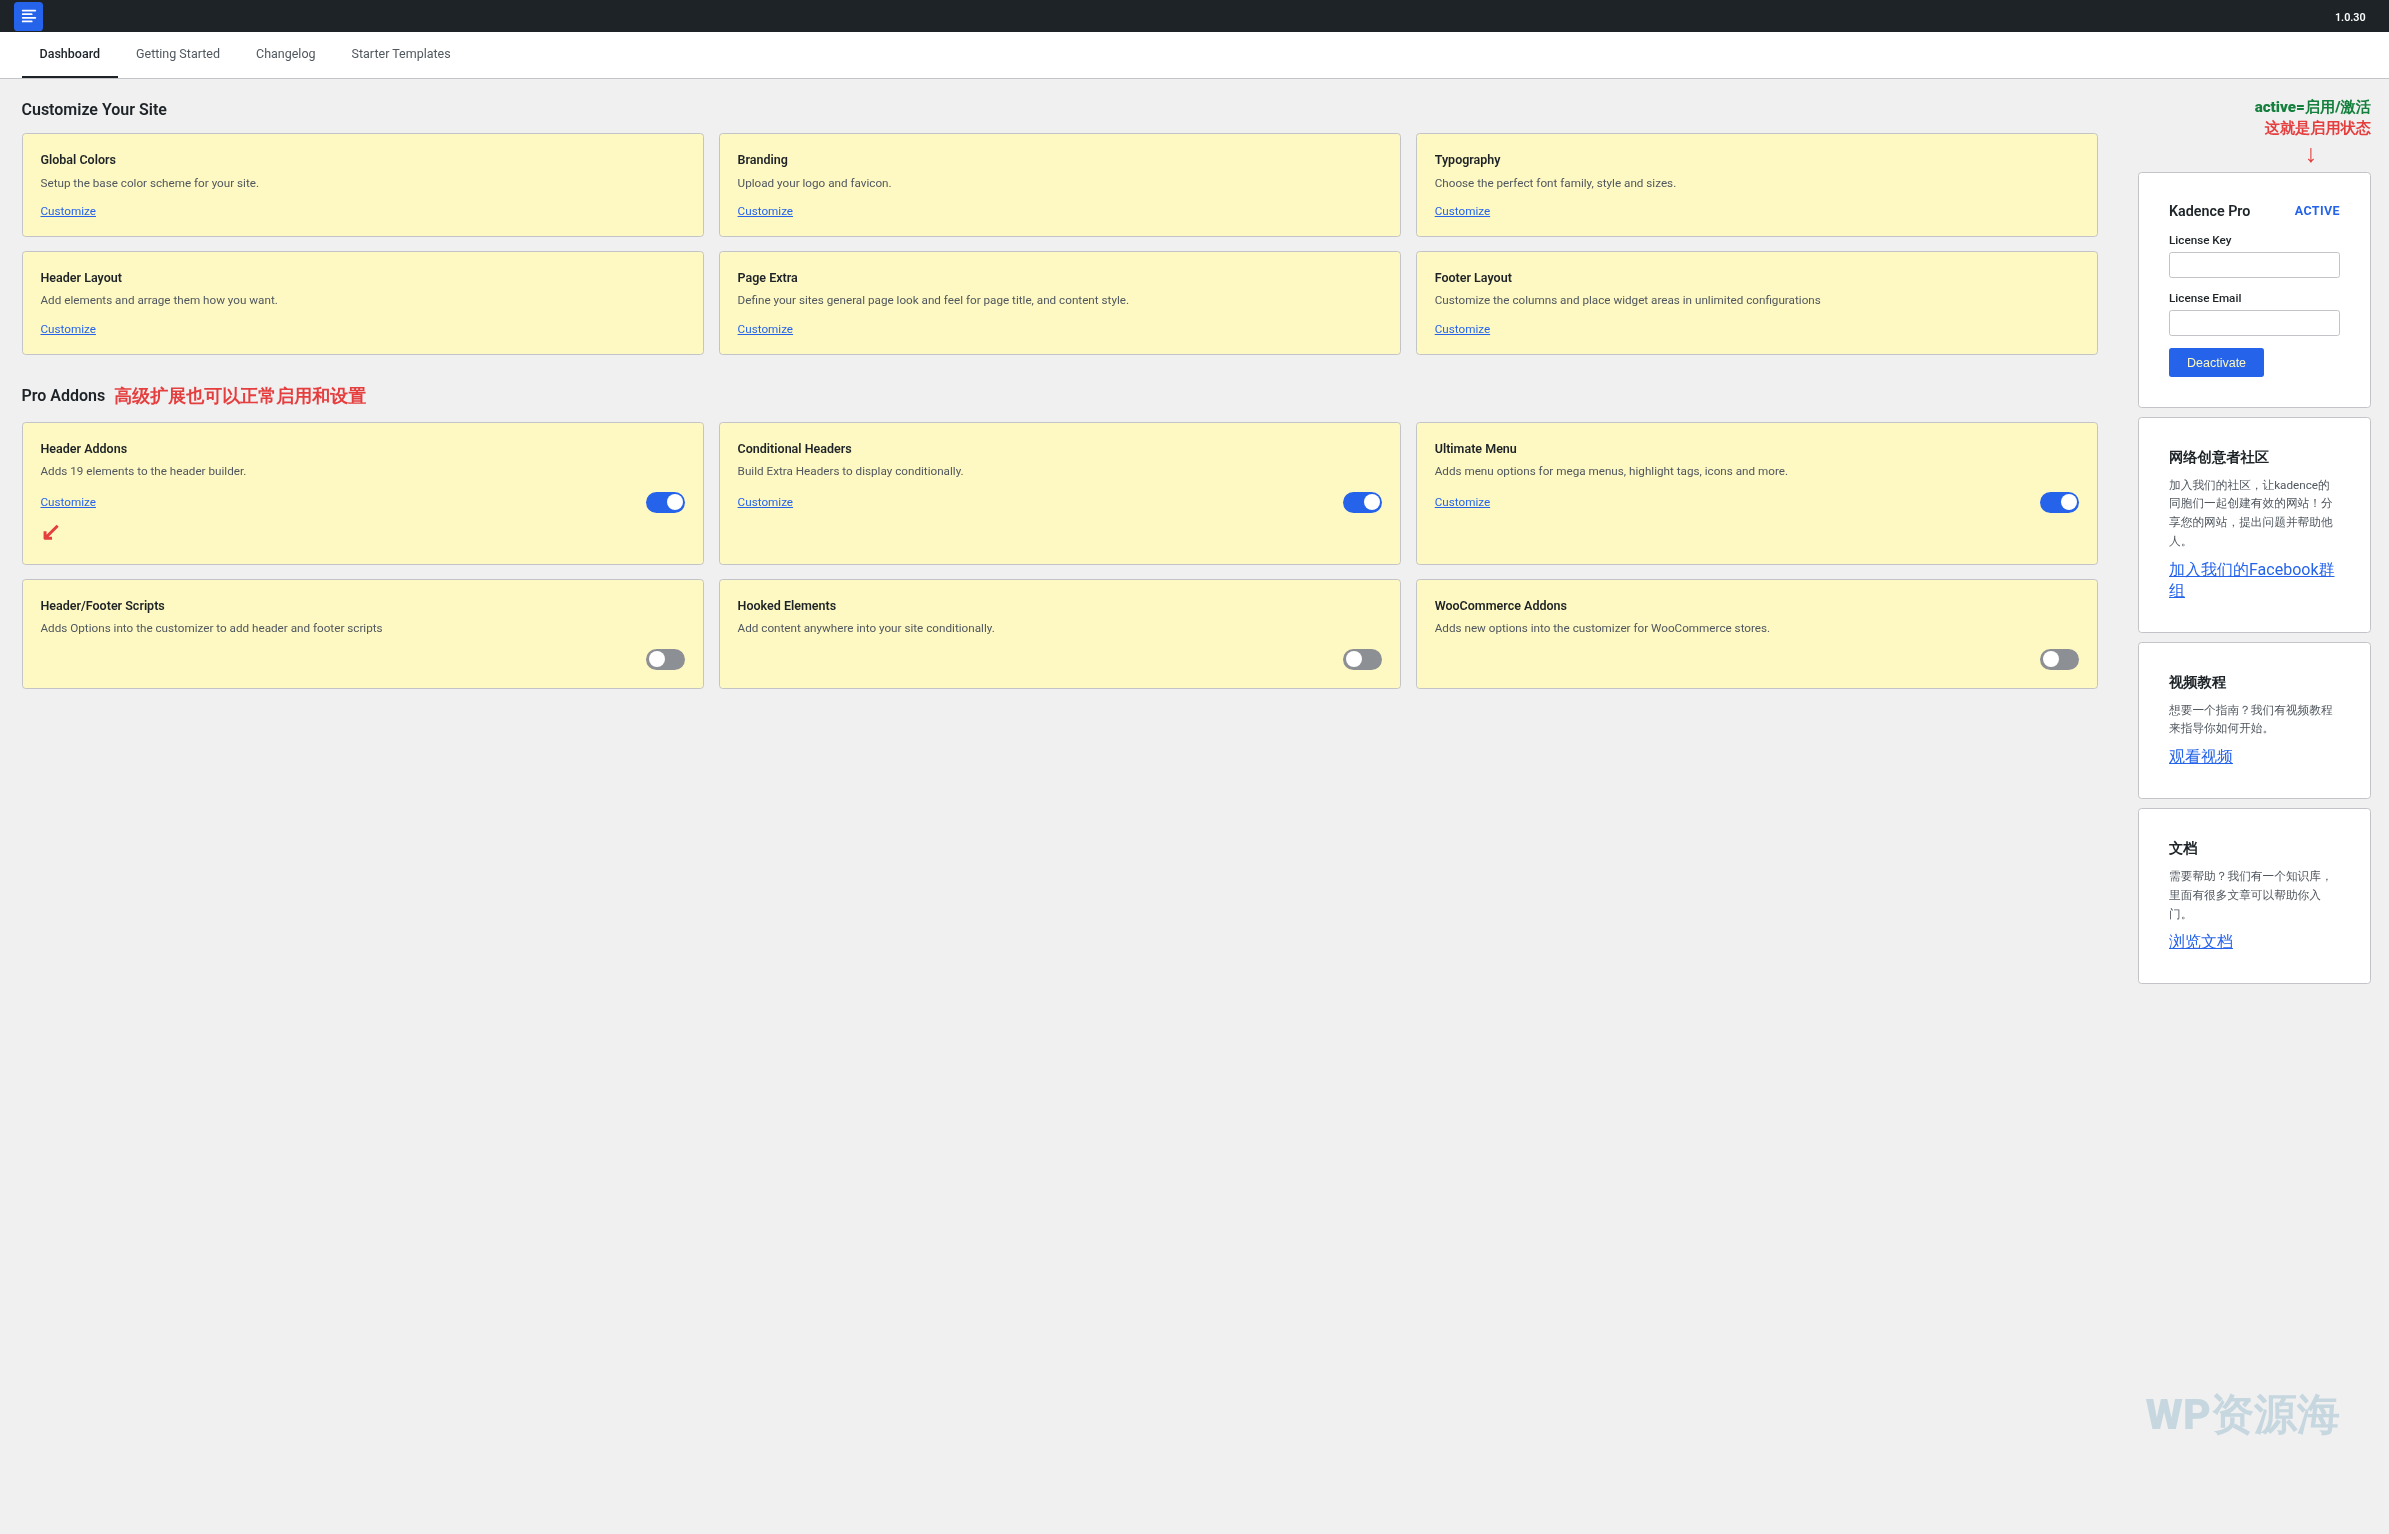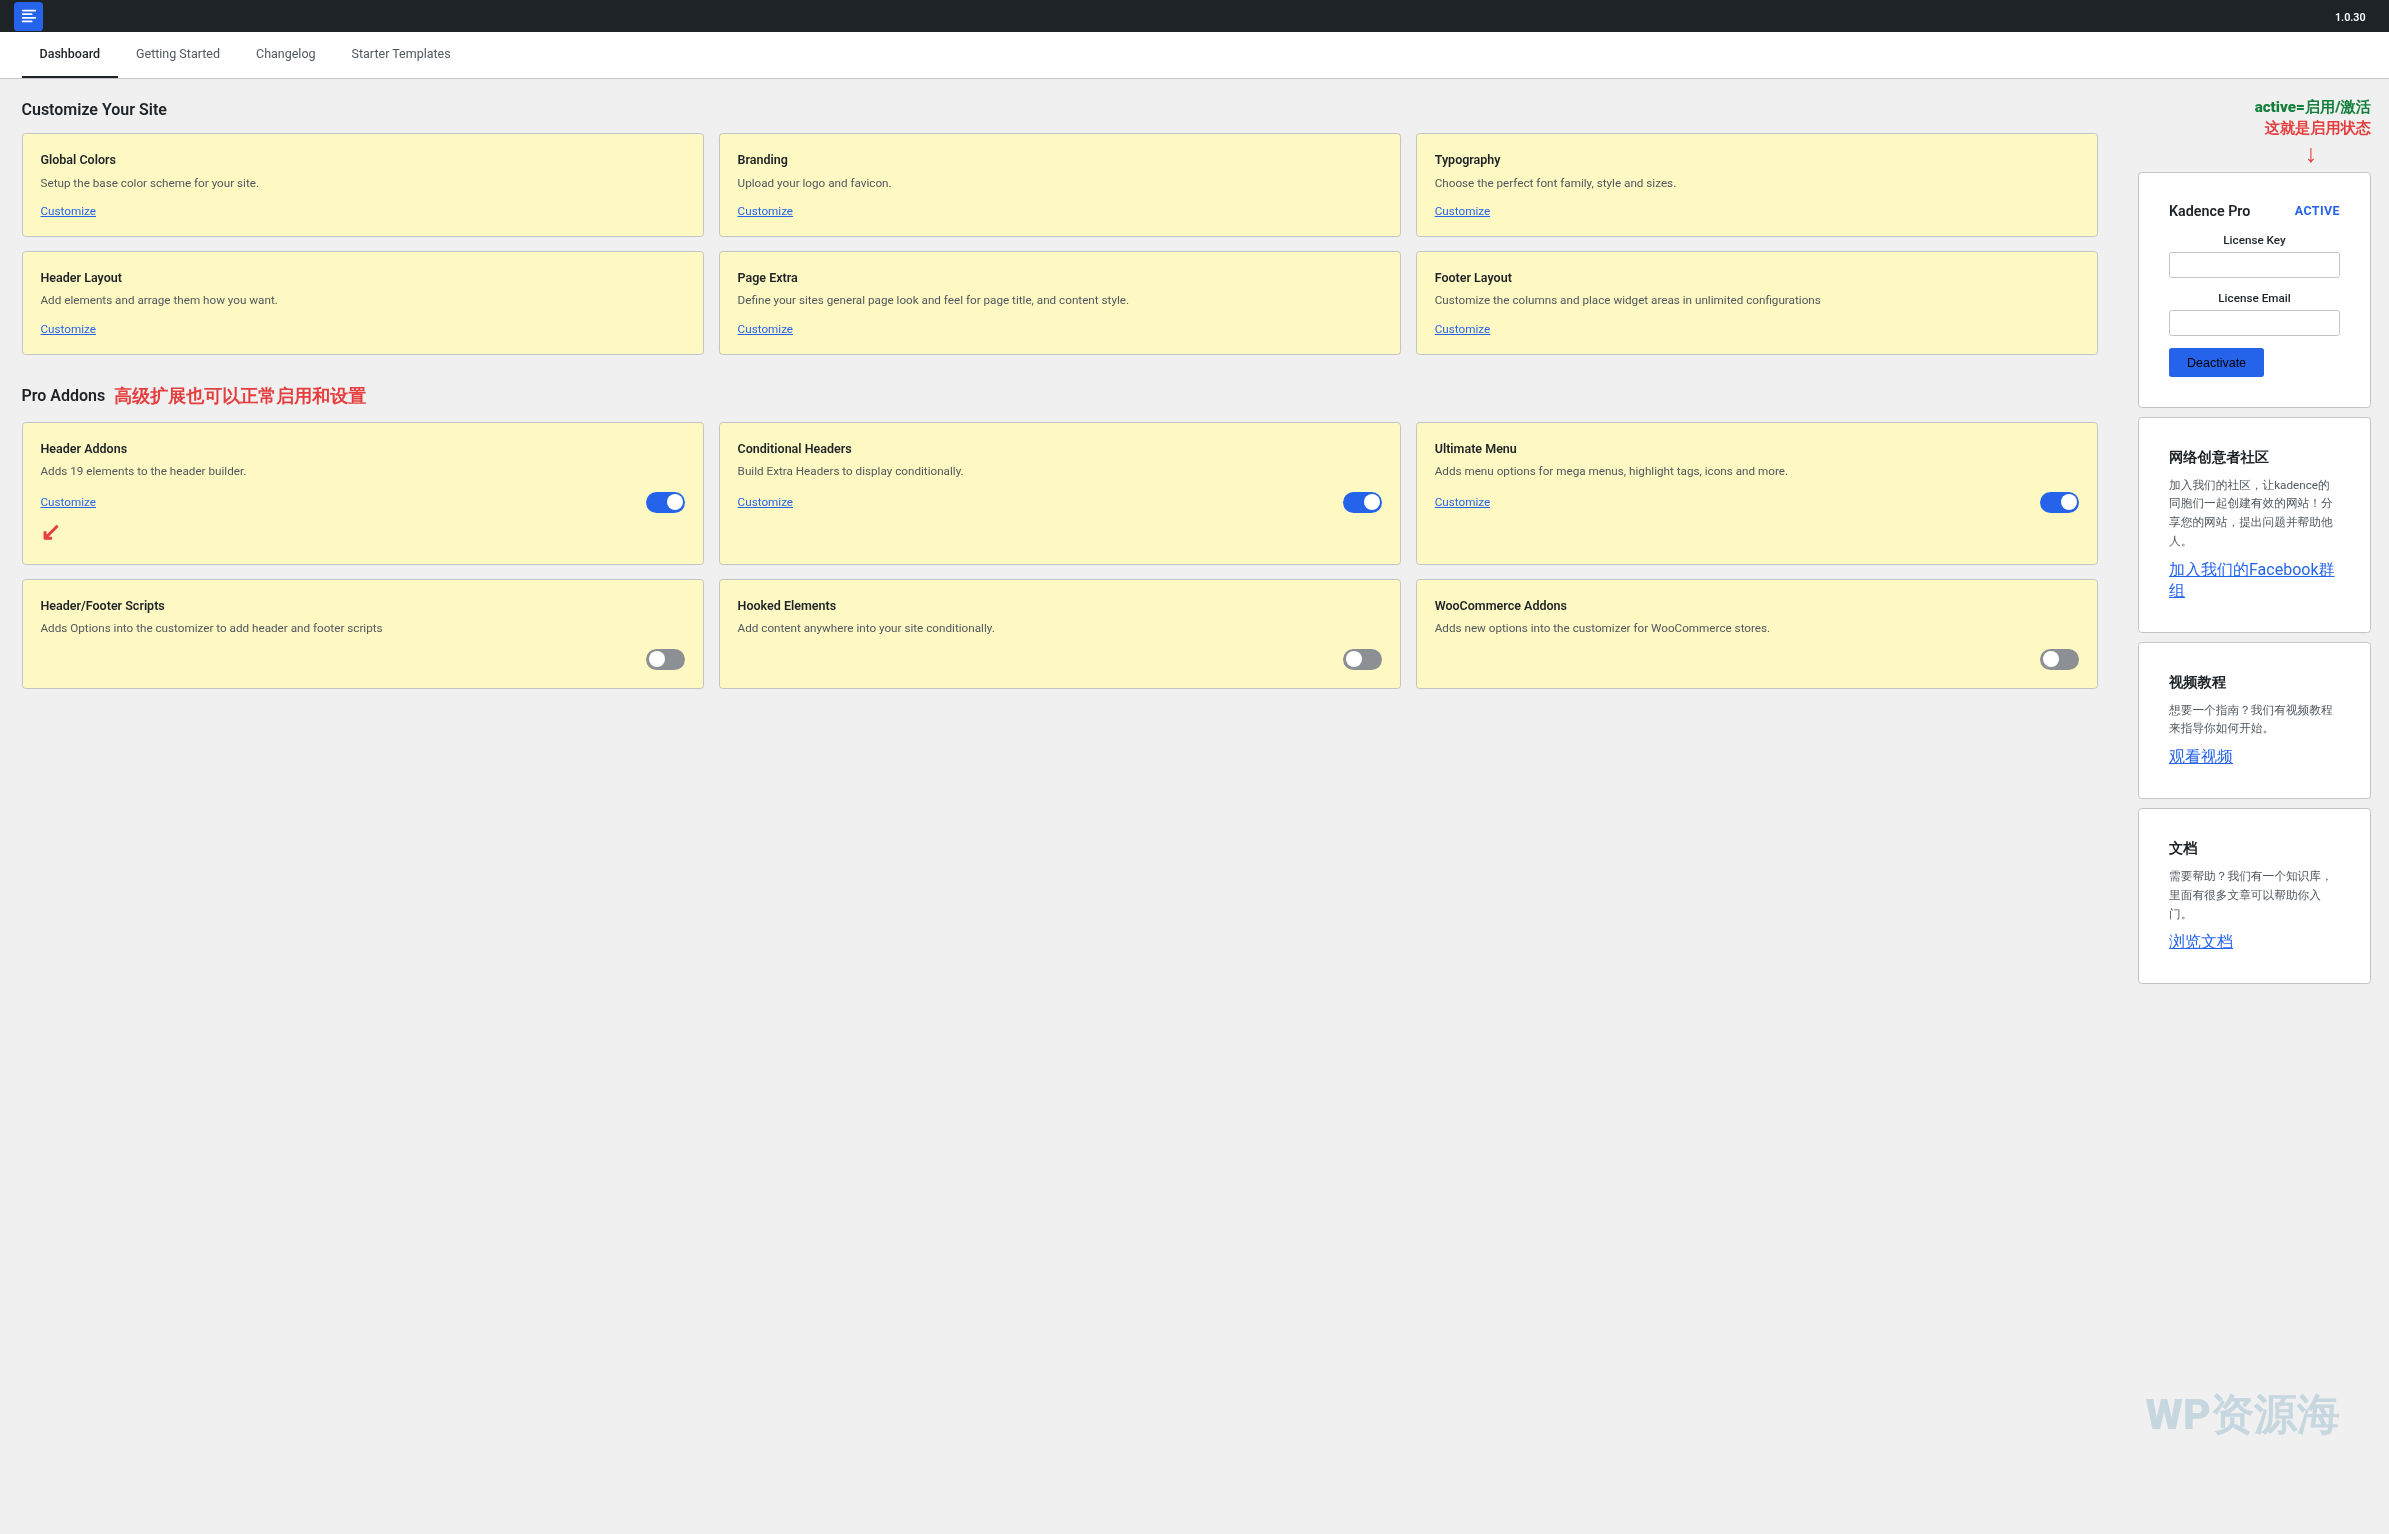--- a/index.html
+++ b/index.html
@@ -50,24 +50,24 @@
     
     .sidebar { width: 269px; padding: 18px; background: #f0f0f1; flex-shrink: 0; }
     
     .sidebar-card { background: #fff; border: 0.9px solid #c3c4c7; border-radius: 3.6px; padding: 30px; margin-bottom: 9px; }
     
     .kadence-pro-header { display: flex; align-items: center; justify-content: space-between; margin-bottom: 14.3px; }
     .kadence-pro-title { font-size: 14.3px; font-weight: 600; color: #1d2327; }
     .active-badge { color: #2563eb; font-weight: 700; font-size: 12.5px; letter-spacing: 0.4px; }
     
     .form-group { margin-bottom: 12.5px; }
-    .form-label { font-size: 11.7px; font-weight: 500; color: #1d2327; margin-bottom: 5.4px; display: block; text-align: center; }
+    .form-label { font-size: 11.7px; font-weight: 500; color: #1d2327; margin-bottom: 5.4px; display: block; }
     .form-input { width: 100%; border: 0.9px solid #c3c4c7; border-radius: 2.7px; padding: 5.4px 9px; font-size: 11.7px; color: #1d2327; background: #fff; }
     
-    .deactivate-btn { background: #2563eb; color: #000000; border: none; border-radius: 2.7px; padding: 7.2px 18px; font-size: 12.5px; font-weight: 500; cursor: pointer; }
+    .deactivate-btn { background: #2563eb; color: #fef9c3; border: none; border-radius: 2.7px; padding: 7.2px 18px; font-size: 12.5px; font-weight: 500; cursor: pointer; }
     
     .sidebar-section-title { font-size: 14.3px; font-weight: 600; color: #1d2327; margin-bottom: 9px; }
     .sidebar-text { font-size: 11.7px; color: #50575e; line-height: 1.6; margin-bottom: 9px; }
     .sidebar-link { color: #2563eb; text-decoration: underline; font-size: 16px; cursor: pointer; }
     
     
     .version-badge { position: fixed; top: 7.2px; right: 14.3px; background: #1d2327; color: #fff; padding: 3.6px 9px; border-radius: 2.7px; font-size: 10.8px; font-weight: 600; z-index: 100; }
     
     
     .annotation-chinese { color: #e53e3e; font-size: 18px; font-weight: 900; }

